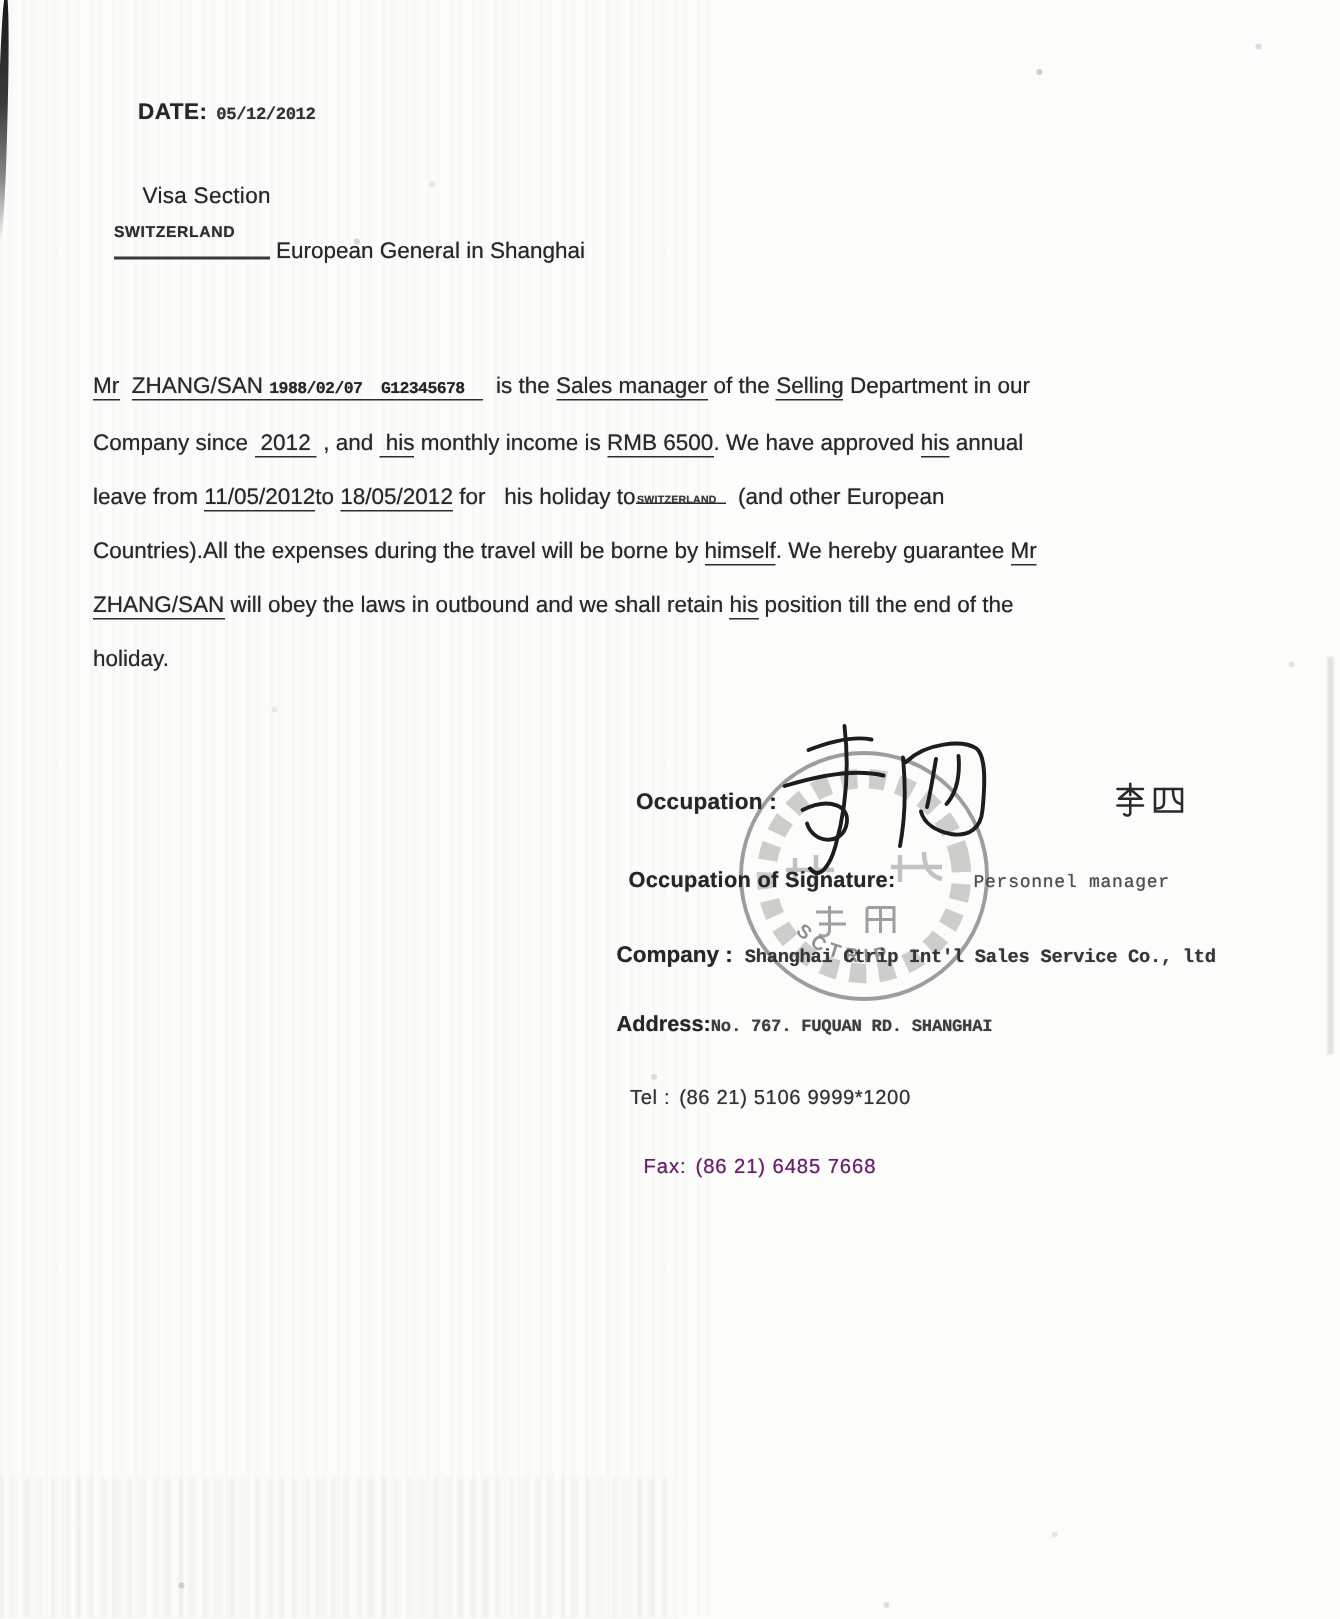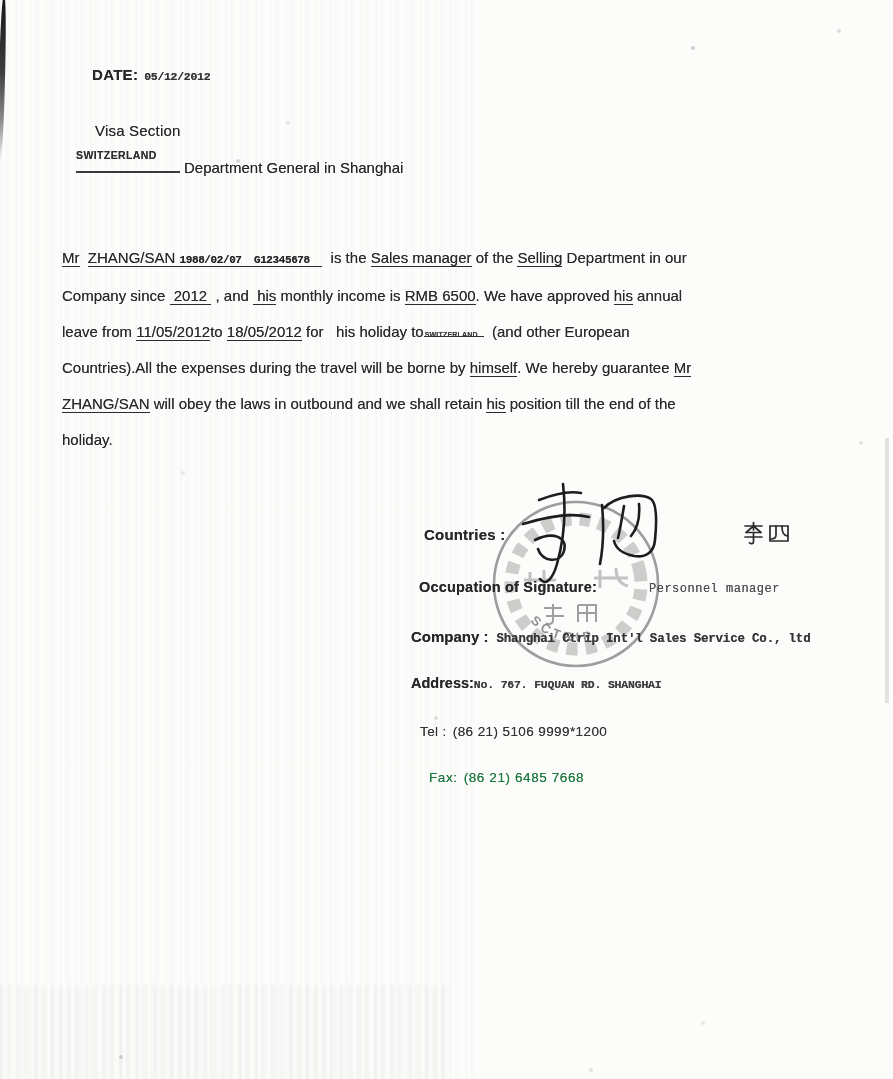--- a/index.html
+++ b/index.html
@@ -51,21 +51,21 @@
   .occupation-line{left:419px;top:579px;font-size:14.5px;font-weight:700;letter-spacing:.2px;}
   .occupation-line .val{font-family:"Liberation Mono",monospace;font-size:12px;font-weight:400;
     color:#4e4e4e;margin-left:4px;letter-spacing:.5px;padding-left:48px;}
   .company-line{left:411px;top:628px;font-size:15px;font-weight:600;}
   .company-line .val{font-family:"Liberation Mono",monospace;font-size:12.5px;font-weight:700;
     color:#353535;margin-left:8px;letter-spacing:-.2px;}
   .address-line{left:411px;top:675px;font-size:14.5px;font-weight:700;}
   .address-line .val{font-family:"Liberation Mono",monospace;font-size:11.5px;font-weight:700;
     color:#3e3e3e;margin-left:0;letter-spacing:-.2px;}
   .tel-line{left:420px;top:724px;font-size:13.5px;letter-spacing:.4px;color:#333;}
-  .fax-line{left:429px;top:770px;font-size:13.5px;letter-spacing:.6px;color:#15803d;}
+  .fax-line{left:429px;top:770px;font-size:13.5px;letter-spacing:.6px;color:#701a75;}
   .tel-line .val,.fax-line .val{margin-left:6px;}
   
   .stamp-svg{left:486px;top:492px;}
   .handwriting-svg{left:505px;top:478px;}
   .typedname-svg{left:742px;top:521px;}
 </style>
 </head>
 <body>
 
 <div class="abs streaks"></div>
@@ -74,21 +74,21 @@
 <div class="abs edge-right"></div>
 <div class="abs specks"></div>
 
 <div class="abs date-line ink">
   <span class="label">DATE:</span><span class="val">05/12/2012</span>
 </div>
 
 <div class="abs visa-section ink">Visa Section</div>
 
 <div class="abs consulate-line ink">
-  <span class="country-blank"><span class="country">SWITZERLAND</span></span><span class="consulate">Department General in Shanghai</span>
+  <span class="country-blank"><span class="country">SWITZERLAND</span></span><span class="consulate">European General in Shanghai</span>
 </div>
 
 <div class="abs letter-body ink"><span class="u">Mr</span><span>  </span><span class="u">ZHANG/SAN </span><span class="u tw">1988/02/07  G12345678</span><span class="u">   </span><span>  is the </span><span class="u">Sales manager</span><span> of the </span><span class="u">Selling</span><span> Department in our</span><br><span>Company since </span><span class="u"> 2012 </span><span> , and </span><span class="u"> his</span><span> monthly income is </span><span class="u">RMB 6500</span><span>. We have approved </span><span class="u">his</span><span> annual</span><br><span>leave from </span><span class="u">11/05/2012</span><span>to </span><span class="u">18/05/2012</span><span> for   his holiday to</span><span class="blank-sup"><span class="sup-text">SWITZERLAND</span></span><span>  (and other European</span><br><span>Countries).All the expenses during the travel will be borne by </span><span class="u">himself</span><span>. We hereby guarantee </span><span class="u">Mr</span><br><span class="u">ZHANG/SAN</span><span> will obey the laws in outbound and we shall retain </span><span class="u">his</span><span> position till the end of the</span><br><span>holiday.</span></div>
 
 <svg class="abs stamp-svg" width="180" height="180" style="filter:blur(.5px);" aria-label="上海携程国际旅行社有限公司">
   <circle cx="90" cy="92" r="82" fill="none" stroke="rgba(125,125,125,.75)" stroke-width="2.6"></circle>
 
   <circle cx="90" cy="92" r="65" fill="none" stroke="rgba(130,130,130,.38)" stroke-width="13" stroke-dasharray="11 8" transform="rotate(-12 90 92)"></circle>
 
   <g stroke="rgba(125,125,125,.45)" stroke-width="3" fill="none">
@@ -117,21 +117,21 @@
     <path d="M58,6 C61,32 60,58 52,86 C48,100 41,109 35,101"></path>
     <path d="M30,62 C48,53 63,59 59,73 C55,86 37,84 33,71"></path>
 
     <path d="M97,27 C99,48 98,70 95,86"></path>
     <path d="M99,30 C112,17 137,15 146,21 C152,26 152,42 150,62 C149,74 141,80 129,78 C119,76 111,71 109,63"></path>
     <path d="M119,28 C117,40 115,52 113,60"></path>
     <path d="M134,26 C135,38 133,50 126,58"></path>
   </g>
 </svg>
 
-<div class="abs sig-line ink">Countries :</div>
+<div class="abs sig-line ink">Occupation :</div>
 
 <svg class="abs typedname-svg" width="50" height="24" aria-label="李四">
   <g fill="none" stroke="#2a2a2a" stroke-width="1.7" stroke-linecap="round">
 
     <path d="M3,5 H20"></path>
       <path d="M11.5,1.5 V9"></path>
     <path d="M11,5.5 L4,11.5"></path>
       <path d="M12,5.5 L19,11.5"></path>
     <path d="M3,16 H20"></path>
       <path d="M5,11.5 H18"></path>

